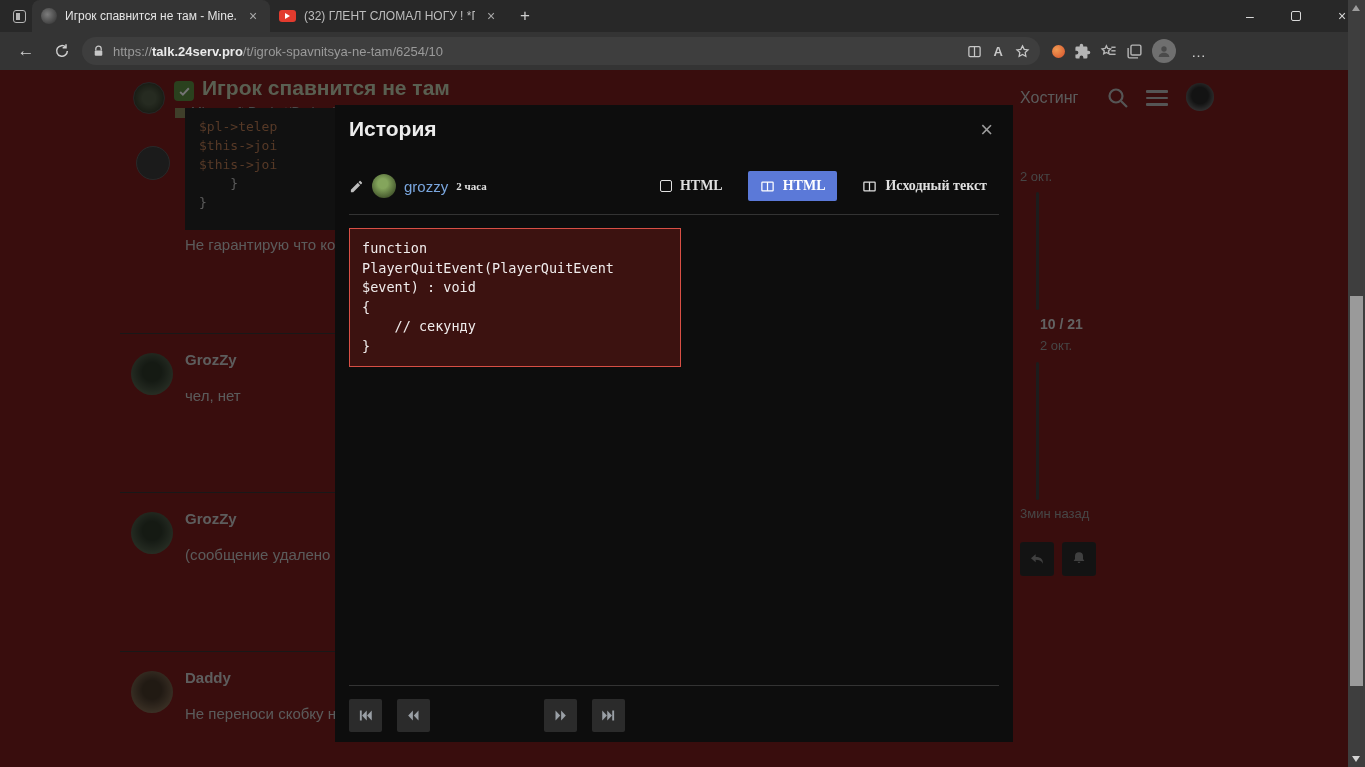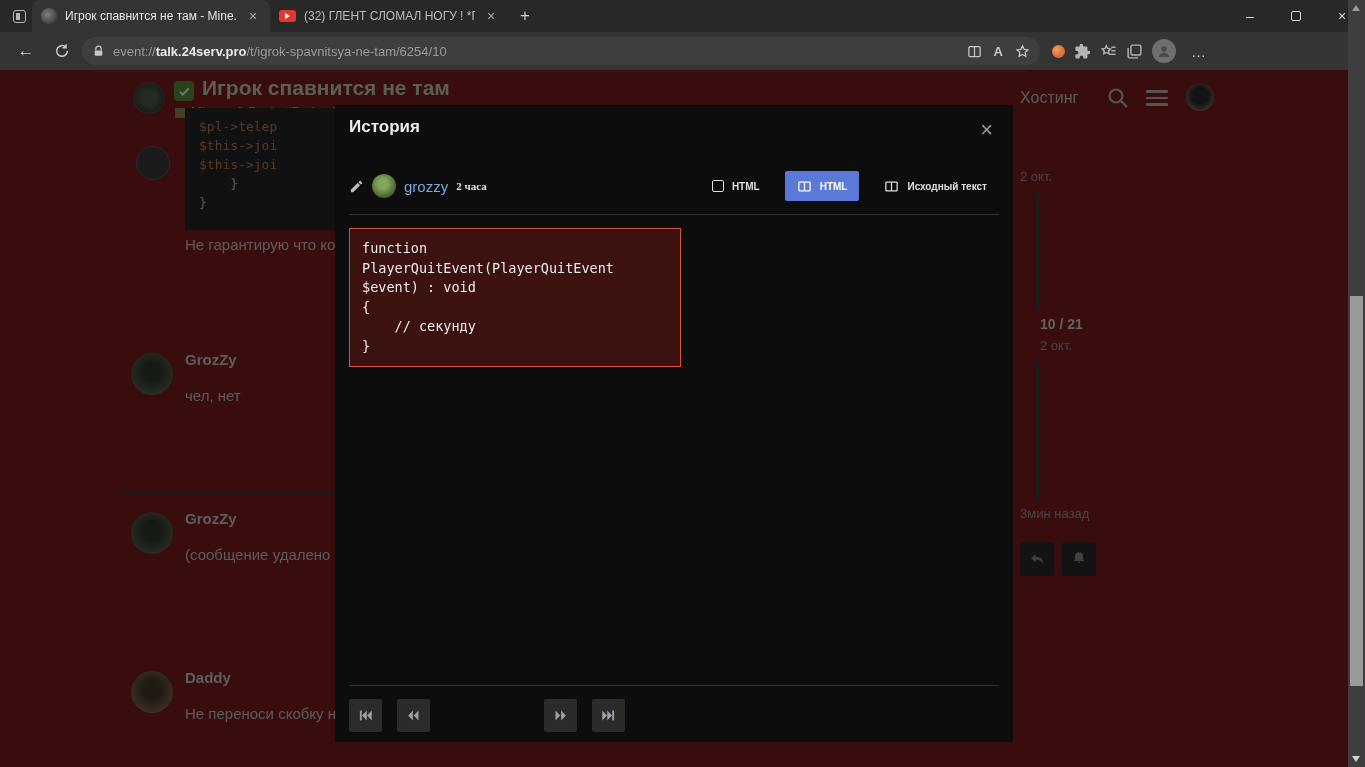--- a/index.html
+++ b/index.html
@@ -77,29 +77,29 @@
   
   .scrollbar { position:absolute; right:0; top:0; bottom:0; width:17px; background:#3e3e3e; z-index:10; }
   .sb-up { position:absolute; top:5px; left:4px; border-left:4.5px solid transparent; border-right:4.5px solid transparent; border-bottom:6px solid #9d9d9d; }
   .sb-down { position:absolute; bottom:5px; left:4px; border-left:4.5px solid transparent; border-right:4.5px solid transparent; border-top:6px solid #d4d4d4; }
   .sb-thumb { position:absolute; top:296px; height:390px; left:2px; right:2px; background:#9a9a9a; }
 
   
   .modal { position:absolute; left:335px; top:35px; width:678px; height:637px; background:#0d0d0d; z-index:20;
     padding:12px 14px 10px 14px; display:flex; flex-direction:column; }
   .modal-header { display:flex; justify-content:space-between; align-items:flex-start; margin-bottom:28px; }
-  .modal-title { font-size:17px; font-weight:700; color:#ececec; }
+  .modal-title { font-size:21px; font-weight:700; color:#ececec; }
   .modal-close { color:#9b9b9b; font-size:22px; line-height:22px; padding:2px 6px; }
   .rev-bar { display:flex; align-items:center; gap:8px; }
   .rev-avatar { width:24px; height:24px; border-radius:50%; background:radial-gradient(circle at 45% 40%, #84a55c 25%, #3e4f28 80%); }
   .rev-user { color:#7aa6de; font-size:15px; }
   .rev-time { color:#e2e2e2; font-size:11px; font-weight:700;font-family:Liberation Serif, serif; }
   .mode-group { margin-left:auto; display:flex; gap:13px; }
   .mode-btn { height:30px; padding:0 12px; display:flex; align-items:center; gap:8px; background:transparent;
-    color:#e0e0e0; font-size:10px; font-weight:700; border:none; border-radius:2px; font-family:Liberation Sans, sans-serif; }
+    color:#e0e0e0; font-size:14px; font-weight:700; border:none; border-radius:2px; font-family:Liberation Serif, serif; }
   .mode-btn.active { background:#5b79d8; color:#ffffff; }
   .cb-icon { width:12px; height:12px; border:1.5px solid currentColor; border-radius:2px; display:inline-block; }
   .modal-hr { border:none; border-top:1px solid #333333; margin:13px 0 0 0; }
   .diff-row { display:flex; gap:28px; padding-top:13px; flex:1; align-items:flex-start; }
   .diff-left { width:332px; }
   .code-del { background:#3c1210; border:1px solid #d84f45; padding:10px 12px; font-family:"DejaVu Sans Mono", monospace;
     font-size:13.5px; line-height:1.45; color:#f0ecec; white-space:pre-wrap; word-break:break-word; }
   .diff-right { flex:1; }
   .ins-text { display:block; background:#2b5f2e; color:#e9f4e9; font-size:15px; font-weight:700; padding:1px 5px; }
   .modal-footer { margin-top:auto; border-top:1px solid #333333; padding-top:13px; display:flex; gap:15px; align-items:center; }
@@ -142,21 +142,21 @@
       <svg class="icon-svg" width="16" height="16" viewBox="0 0 24 24" fill="none" stroke="#cfcfcf" stroke-width="2.2">
         <path d="M20 12a8 8 0 1 1-2.3-5.7"></path>
           <path d="M18 2v5h-5" fill="none"></path>
       </svg>
     </div>
     <div class="url-pill">
       <svg class="icon-svg" width="13" height="13" viewBox="0 0 24 24">
         <path d="M7 10V7a5 5 0 0 1 10 0v3" fill="none" stroke="#c7c7c7" stroke-width="2.4"></path>
         <rect x="5" y="10" width="14" height="10" rx="2" fill="#c7c7c7"></rect>
       </svg>
-      <span class="url-text"><span>event://</span><span class="host">talk.24serv.pro</span><span>/t/igrok-spavnitsya-ne-tam/6254/10</span></span>
+      <span class="url-text"><span>https://</span><span class="host">talk.24serv.pro</span><span>/t/igrok-spavnitsya-ne-tam/6254/10</span></span>
       <span class="pill-icons">
         <svg class="icon-svg" width="15" height="15" viewBox="0 0 24 24" fill="none" stroke="#c7c7c7" stroke-width="2">
           <rect x="3" y="4" width="18" height="16" rx="2"></rect>
             <line x1="12" y1="4" x2="12" y2="20"></line>
         </svg>
         <span class="read-aloud">A</span>
         <svg class="icon-svg" width="15" height="15" viewBox="0 0 24 24" fill="none" stroke="#c7c7c7" stroke-width="2">
           <path d="M12 3l2.7 5.6 6.1.8-4.5 4.2 1.1 6-5.4-3-5.4 3 1.1-6L3.2 9.4l6.1-.8z"></path>
         </svg>
       </span>

